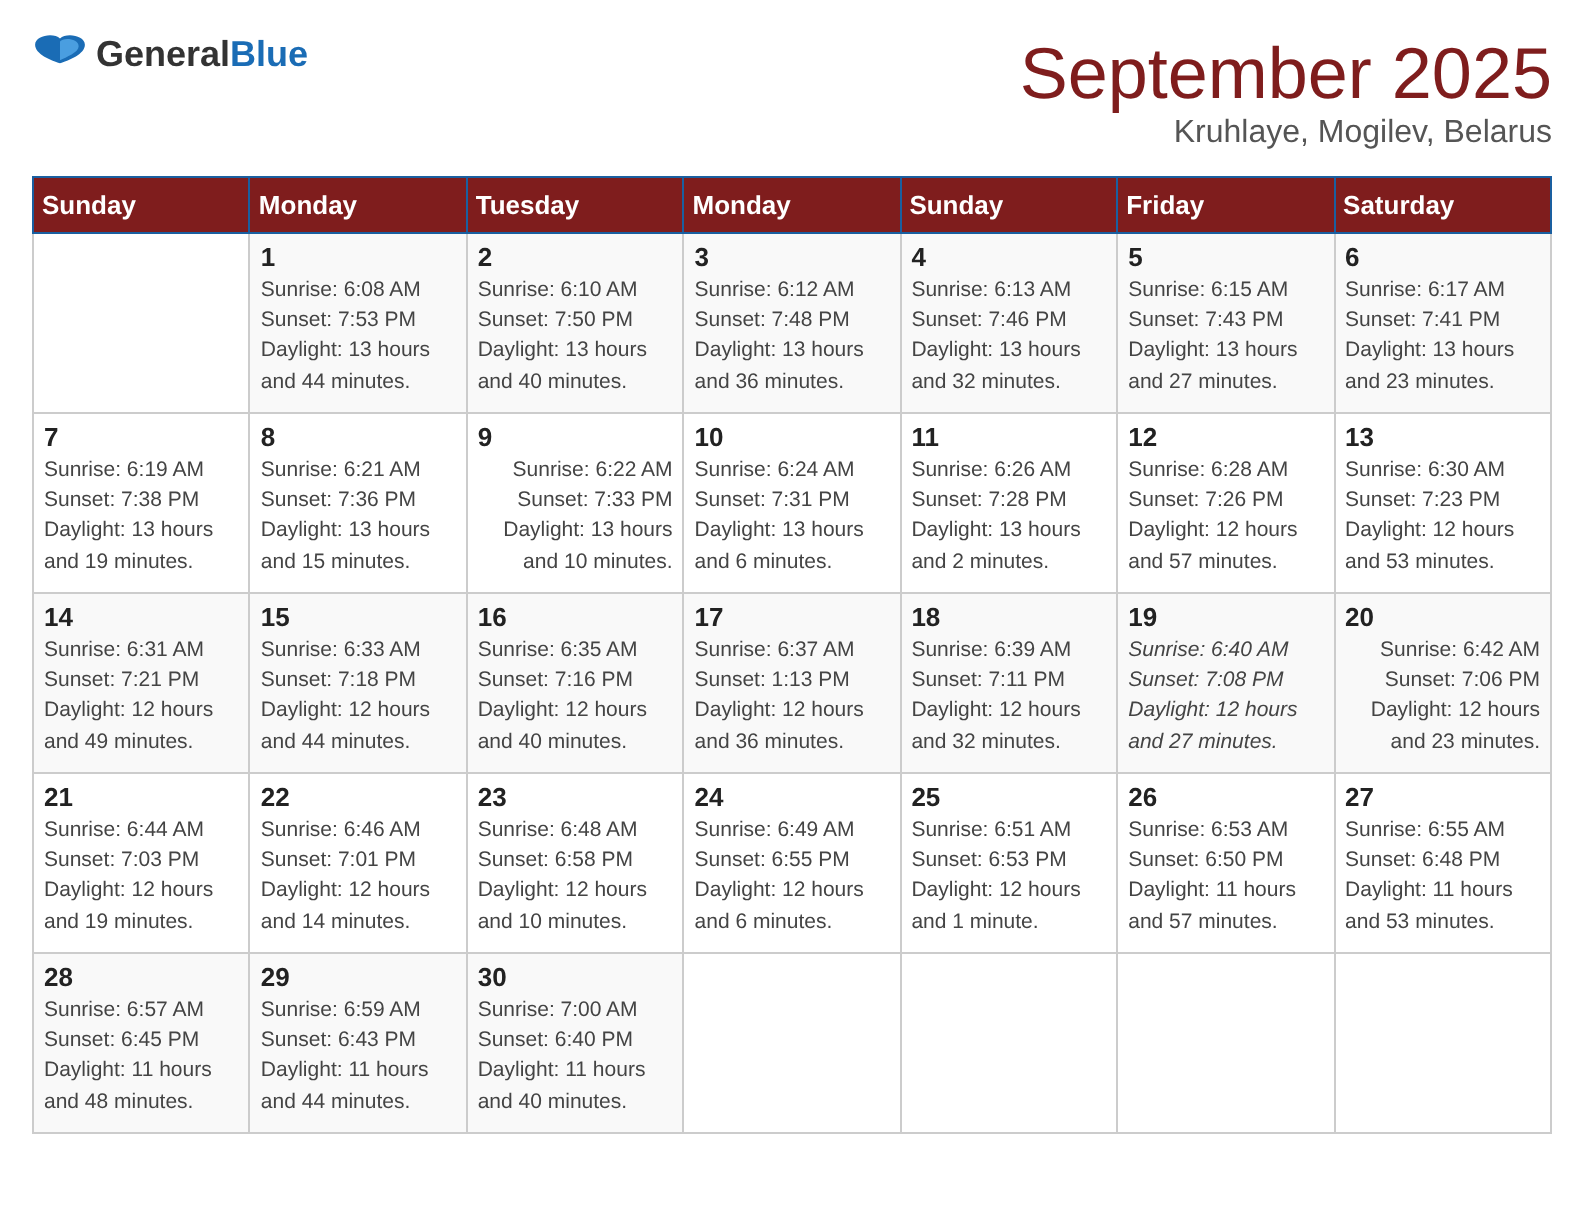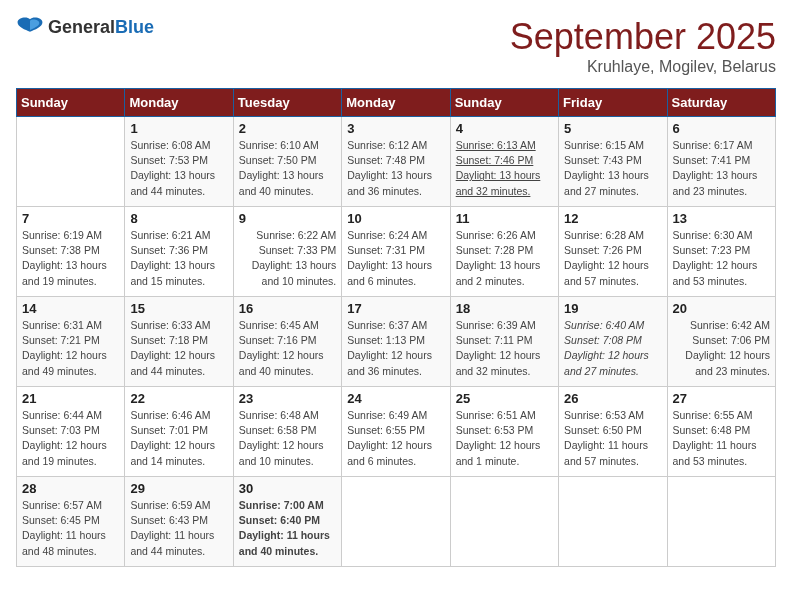--- a/index.html
+++ b/index.html
@@ -119,21 +119,21 @@
         </td>
         <td>
           <span class="day-num">3</span>
           <div class="day-info" style="white-space: pre-line;">Sunrise: 6:12 AM
 Sunset: 7:48 PM
 Daylight: 13 hours
 and 36 minutes.</div>
         </td>
         <td>
           <span class="day-num">4</span>
-          <div class="day-info" style="white-space: pre-line; text-decoration: underline;">Sunrise: 6:13 AM
+          <div class="day-info" style="white-space: pre-line;">Sunrise: 6:13 AM
 Sunset: 7:46 PM
 Daylight: 13 hours
 and 32 minutes.</div>
         </td>
         <td>
           <span class="day-num">5</span>
           <div class="day-info" style="white-space: pre-line;">Sunrise: 6:15 AM
 Sunset: 7:43 PM
 Daylight: 13 hours
 and 27 minutes.</div>
@@ -207,21 +207,21 @@
         </td>
         <td>
           <span class="day-num">15</span>
           <div class="day-info" style="white-space: pre-line;">Sunrise: 6:33 AM
 Sunset: 7:18 PM
 Daylight: 12 hours
 and 44 minutes.</div>
         </td>
         <td>
           <span class="day-num">16</span>
-          <div class="day-info" style="white-space: pre-line;">Sunrise: 6:45 AM
+          <div class="day-info" style="white-space: pre-line;">Sunrise: 6:35 AM
 Sunset: 7:16 PM
 Daylight: 12 hours
 and 40 minutes.</div>
         </td>
         <td>
           <span class="day-num">17</span>
           <div class="day-info" style="white-space: pre-line;">Sunrise: 6:37 AM
 Sunset: 1:13 PM
 Daylight: 12 hours
 and 36 minutes.</div>
@@ -309,21 +309,21 @@
         </td>
         <td>
           <span class="day-num">29</span>
           <div class="day-info" style="white-space: pre-line;">Sunrise: 6:59 AM
 Sunset: 6:43 PM
 Daylight: 11 hours
 and 44 minutes.</div>
         </td>
         <td>
           <span class="day-num">30</span>
-          <div class="day-info" style="white-space: pre-line; font-weight: bold;">Sunrise: 7:00 AM
+          <div class="day-info" style="white-space: pre-line;">Sunrise: 7:00 AM
 Sunset: 6:40 PM
 Daylight: 11 hours
 and 40 minutes.</div>
         </td>
         <td class="empty-cell"></td>
         <td class="empty-cell"></td>
         <td class="empty-cell"></td>
         <td class="empty-cell"></td>
       </tr>
     </tbody>

